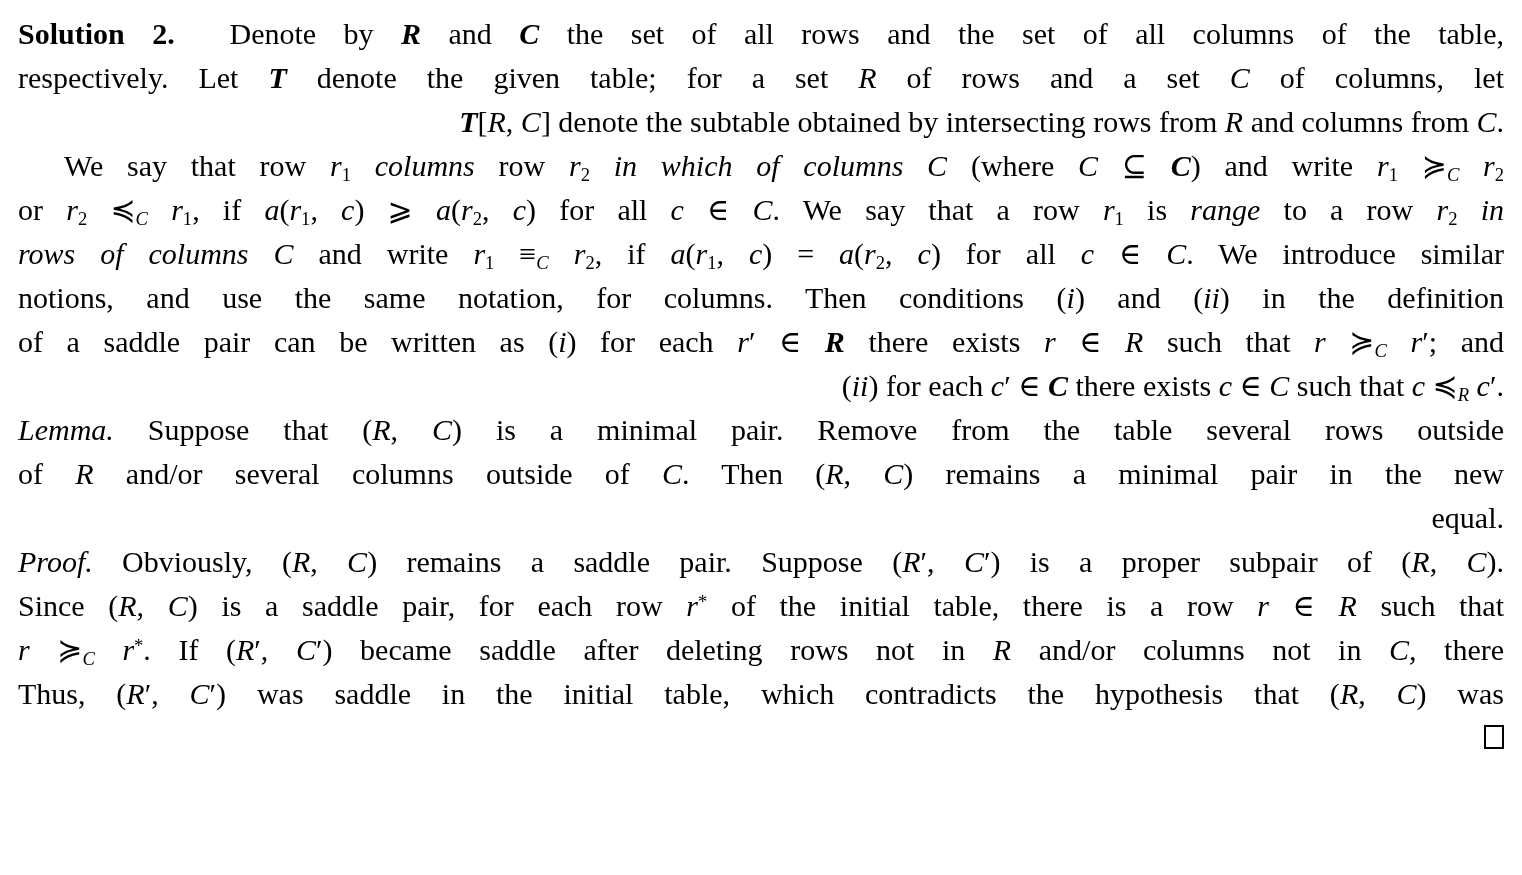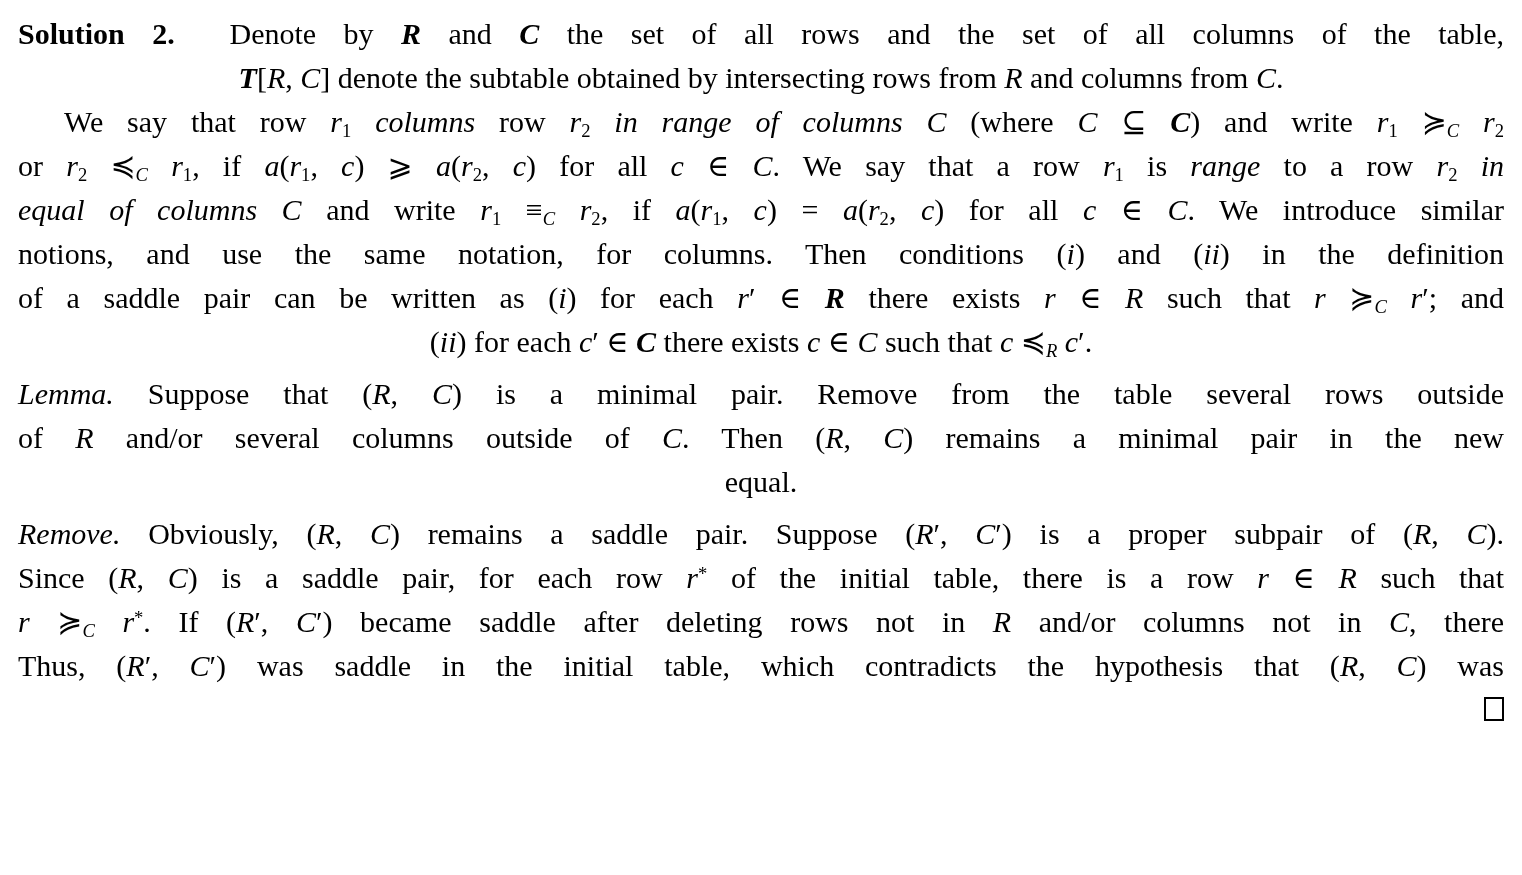--- a/index.html
+++ b/index.html
@@ -15,24 +15,24 @@
     color: #000000;
     font-family: "Liberation Serif", "DejaVu Serif", "DejaVu Sans", serif;
     font-size: 30px;
   }
   main {
     padding: 12px 18px 0 18px;
     box-sizing: border-box;
     width: 1522px;
   }
   .para { margin: 0; }
-  .para.gap { margin-top: 8px; }
+  .para.gap { }
   .line {
     line-height: 44px;
-    text-align: center;
+    text-align: right;
     white-space: normal;
   }
   .line.j {
     text-align: justify;
     text-align-last: justify;
   }
   .line.indent { padding-left: 46px; }
   .cal {
     font-style: italic;
     font-weight: 700;
@@ -56,35 +56,36 @@
     margin-top: 9px;
     box-sizing: border-box;
   }
 </style>
 </head>
 <body>
 
 <main>
     <div class="para">
       <div class="line j"><span><b>Solution 2.</b>&nbsp;&nbsp;Denote by <span class="cal">R</span> and <span class="cal">C</span> the set of all rows and the set of all columns of the table,</span></div>
+      <div class="line j"><span>respectively. Let <span class="cal">T</span> denote the given table; for a set <i>R</i> of rows and a set <i>C</i> of columns, let</span></div>
       <div class="line"><span><span class="cal">T</span>[<i>R</i>, <i>C</i>] denote the subtable obtained by intersecting rows from <i>R</i> and columns from <i>C</i>.</span></div>
     </div>
     <div class="para">
-      <div class="line j indent"><span>We say that row <i>r</i><sub>1</sub> <i>columns</i> row <i>r</i><sub>2</sub> <i>in range of columns C</i> (where <i>C</i> ⊆ <span class="cal">C</span>) and write <i>r</i><sub>1</sub> ≽<sub><i>C</i></sub> <i>r</i><sub>2</sub></span></div>
+      <div class="line j indent"><span>We say that row <i>r</i><sub>1</sub> <i>columns</i> row <i>r</i><sub>2</sub> <i>in which of columns C</i> (where <i>C</i> ⊆ <span class="cal">C</span>) and write <i>r</i><sub>1</sub> ≽<sub><i>C</i></sub> <i>r</i><sub>2</sub></span></div>
       <div class="line j"><span>or <i>r</i><sub>2</sub> ≼<sub><i>C</i></sub> <i>r</i><sub>1</sub>, if <i>a</i>(<i>r</i><sub>1</sub>, <i>c</i>) ⩾ <i>a</i>(<i>r</i><sub>2</sub>, <i>c</i>) for all <i>c</i> ∈ <i>C</i>. We say that a row <i>r</i><sub>1</sub> is <i>range</i> to a row <i>r</i><sub>2</sub> <i>in</i></span></div>
-      <div class="line j"><span><i>equal of columns C</i> and write <i>r</i><sub>1</sub> ≡<sub><i>C</i></sub> <i>r</i><sub>2</sub>, if <i>a</i>(<i>r</i><sub>1</sub>, <i>c</i>) = <i>a</i>(<i>r</i><sub>2</sub>, <i>c</i>) for all <i>c</i> ∈ <i>C</i>. We introduce similar</span></div>
+      <div class="line j"><span><i>rows of columns C</i> and write <i>r</i><sub>1</sub> ≡<sub><i>C</i></sub> <i>r</i><sub>2</sub>, if <i>a</i>(<i>r</i><sub>1</sub>, <i>c</i>) = <i>a</i>(<i>r</i><sub>2</sub>, <i>c</i>) for all <i>c</i> ∈ <i>C</i>. We introduce similar</span></div>
       <div class="line j"><span>notions, and use the same notation, for columns. Then conditions (<i>i</i>) and (<i>ii</i>) in the definition</span></div>
       <div class="line j"><span>of a saddle pair can be written as (<i>i</i>) for each <i>r</i>′ ∈ <span class="cal">R</span> there exists <i>r</i> ∈ <i>R</i> such that <i>r</i> ≽<sub><i>C</i></sub> <i>r</i>′; and</span></div>
       <div class="line"><span>(<i>ii</i>) for each <i>c</i>′ ∈ <span class="cal">C</span> there exists <i>c</i> ∈ <i>C</i> such that <i>c</i> ≼<sub><i>R</i></sub> <i>c</i>′.</span></div>
     </div>
     <div class="para gap">
       <div class="line j"><span><i>Lemma.</i> Suppose that (<i>R</i>, <i>C</i>) is a minimal pair. Remove from the table several rows outside</span></div>
       <div class="line j"><span>of <i>R</i> and/or several columns outside of <i>C</i>. Then (<i>R</i>, <i>C</i>) remains a minimal pair in the new</span></div>
       <div class="line"><span>equal.</span></div>
     </div>
     <div class="para gap">
-      <div class="line j"><span><i>Remove.</i> Obviously, (<i>R</i>, <i>C</i>) remains a saddle pair. Suppose (<i>R</i>′, <i>C</i>′) is a proper subpair of (<i>R</i>, <i>C</i>).</span></div>
+      <div class="line j"><span><i>Proof.</i> Obviously, (<i>R</i>, <i>C</i>) remains a saddle pair. Suppose (<i>R</i>′, <i>C</i>′) is a proper subpair of (<i>R</i>, <i>C</i>).</span></div>
       <div class="line j"><span>Since (<i>R</i>, <i>C</i>) is a saddle pair, for each row <i>r</i><sup>*</sup> of the initial table, there is a row <i>r</i> ∈ <i>R</i> such that</span></div>
       <div class="line j"><span><i>r</i> ≽<sub><i>C</i></sub> <i>r</i><sup>*</sup>. If (<i>R</i>′, <i>C</i>′) became saddle after deleting rows not in <i>R</i> and/or columns not in <i>C</i>, there</span></div>
       <div class="line j"><span>Thus, (<i>R</i>′, <i>C</i>′) was saddle in the initial table, which contradicts the hypothesis that (<i>R</i>, <i>C</i>) was</span></div>
       <div class="line"><span class="qed" title="□"></span></div>
     </div>
   </main>
 
 </body></html>

